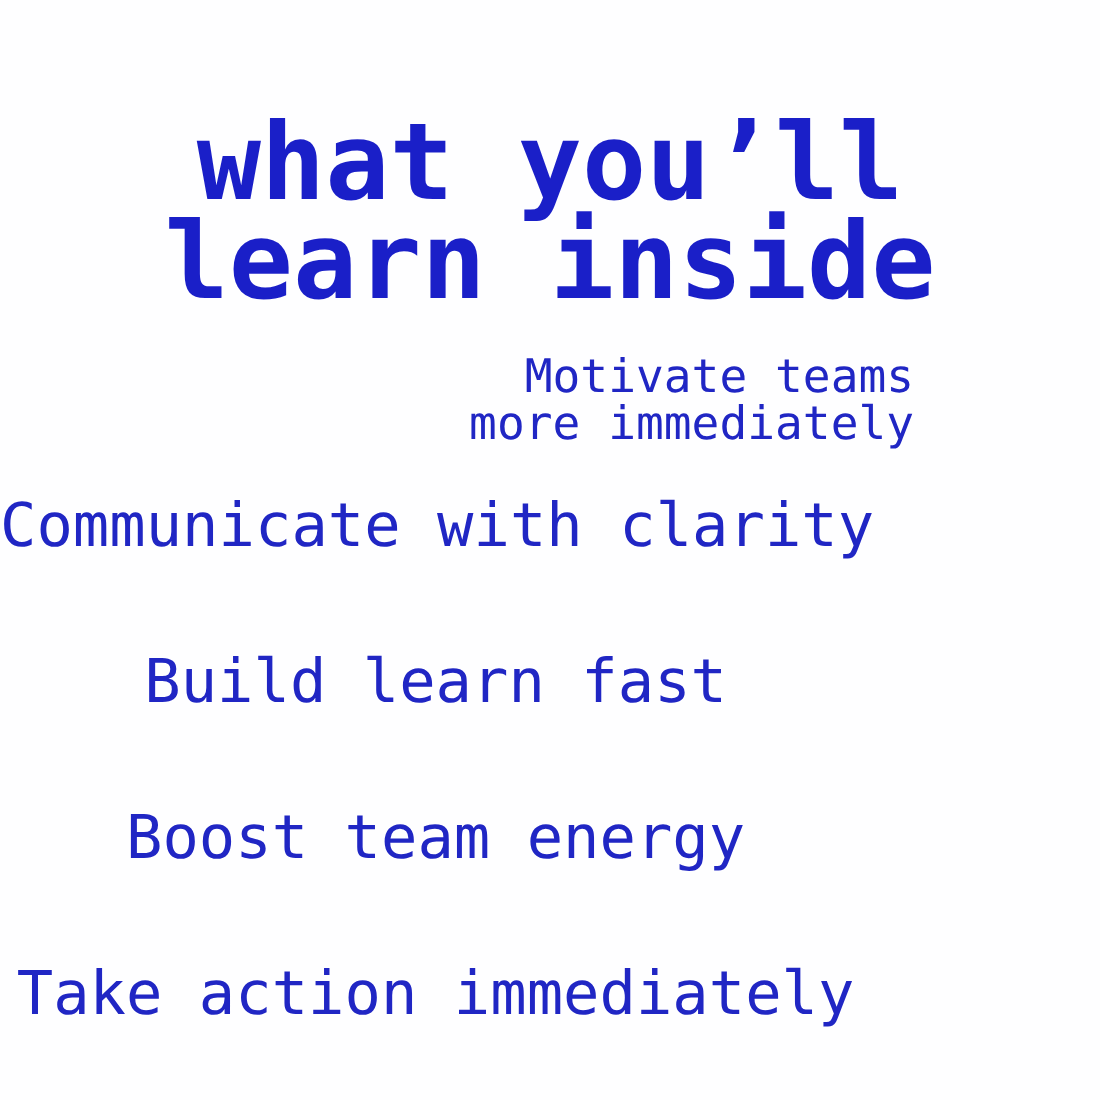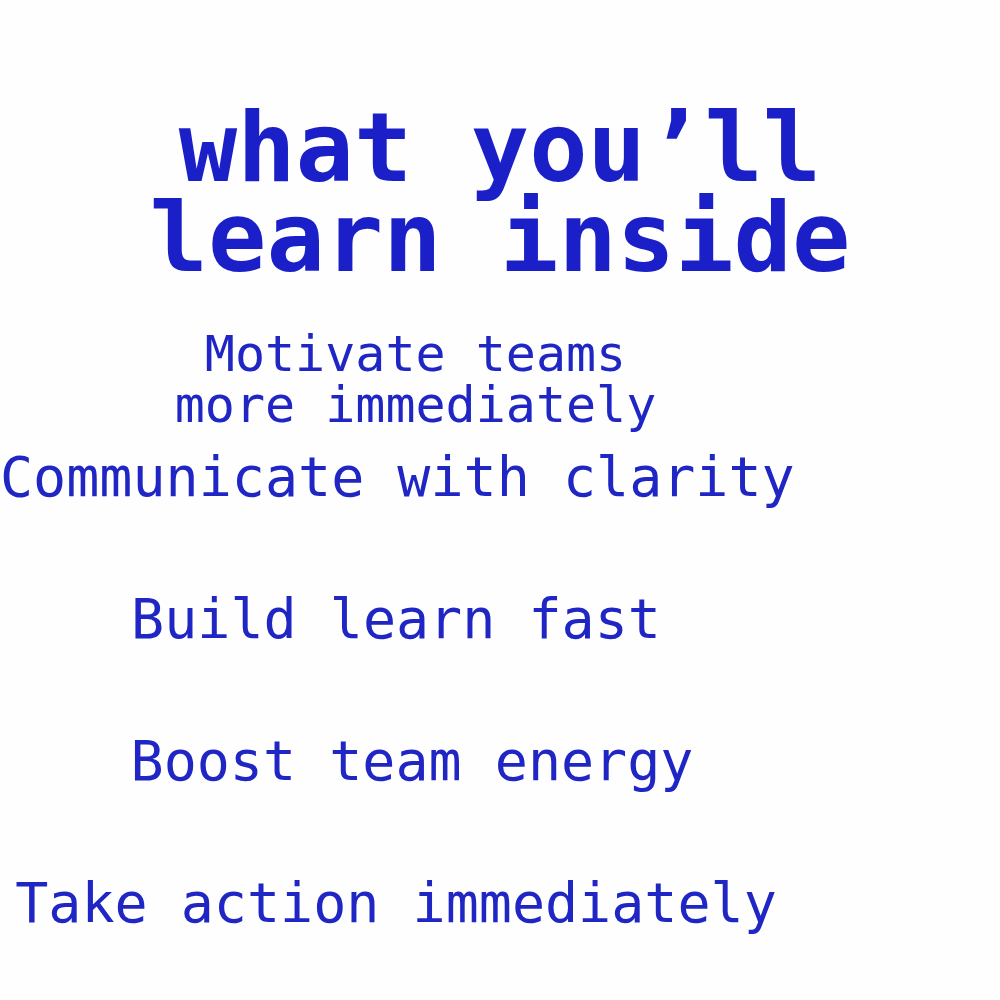--- a/index.html
+++ b/index.html
@@ -41,25 +41,25 @@
   .heading-line {
     display: block;
   }
 
   
   .subtitle {
     position: absolute;
     top: 279px;
     left: 0;
     width: 831px;
-    text-align: center;
+    text-align: right;
     color: #2026c4;
     font-family: "DejaVu Sans Mono", "Liberation Mono", monospace;
     font-weight: 400;
-    font-size: 50px;
+    font-size: 42px;
     line-height: 1.02;
     white-space: nowrap;
   }
   .subtitle-line {
     display: block;
   }
 
   
   .benefits {
     position: absolute;
@@ -93,17 +93,17 @@
   </h1>
 
   <p class="subtitle" style="color: rgb(32, 38, 196);">
     <span class="subtitle-line">Motivate teams</span>
     <span class="subtitle-line">more immediately</span>
   </p>
 
   <ul class="benefits">
     <li class="benefit-item" style="color: rgb(32, 38, 196);">Communicate with clarity</li>
     <li class="benefit-item" style="color: rgb(32, 38, 196);">Build learn fast</li>
-    <li class="benefit-item" style="color: rgb(32, 38, 196); margin-left: 16px;">Boost team energy</li>
+    <li class="benefit-item" style="color: rgb(32, 38, 196);">Boost team energy</li>
     <li class="benefit-item" style="color: rgb(32, 38, 196);">Take action immediately</li>
   </ul>
 
 </div>
 
 </body></html>

